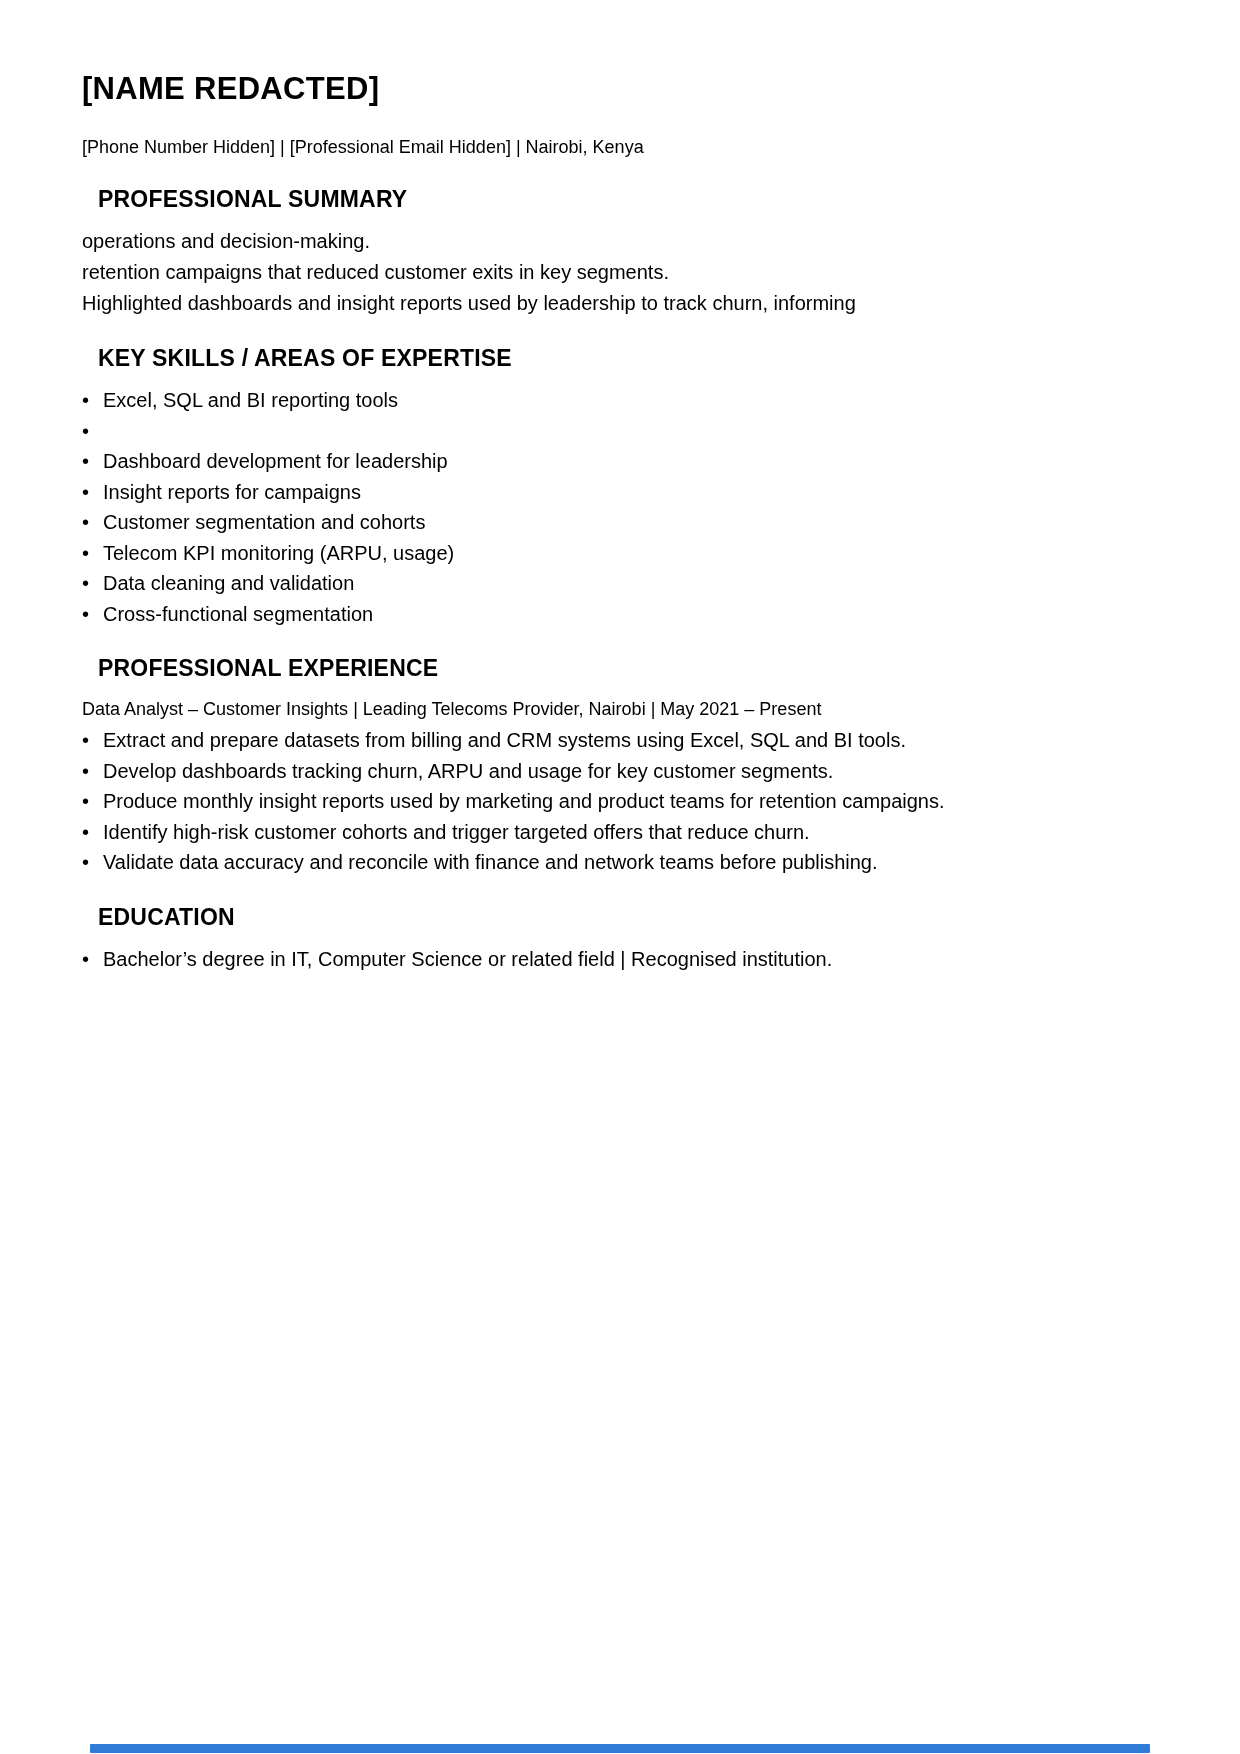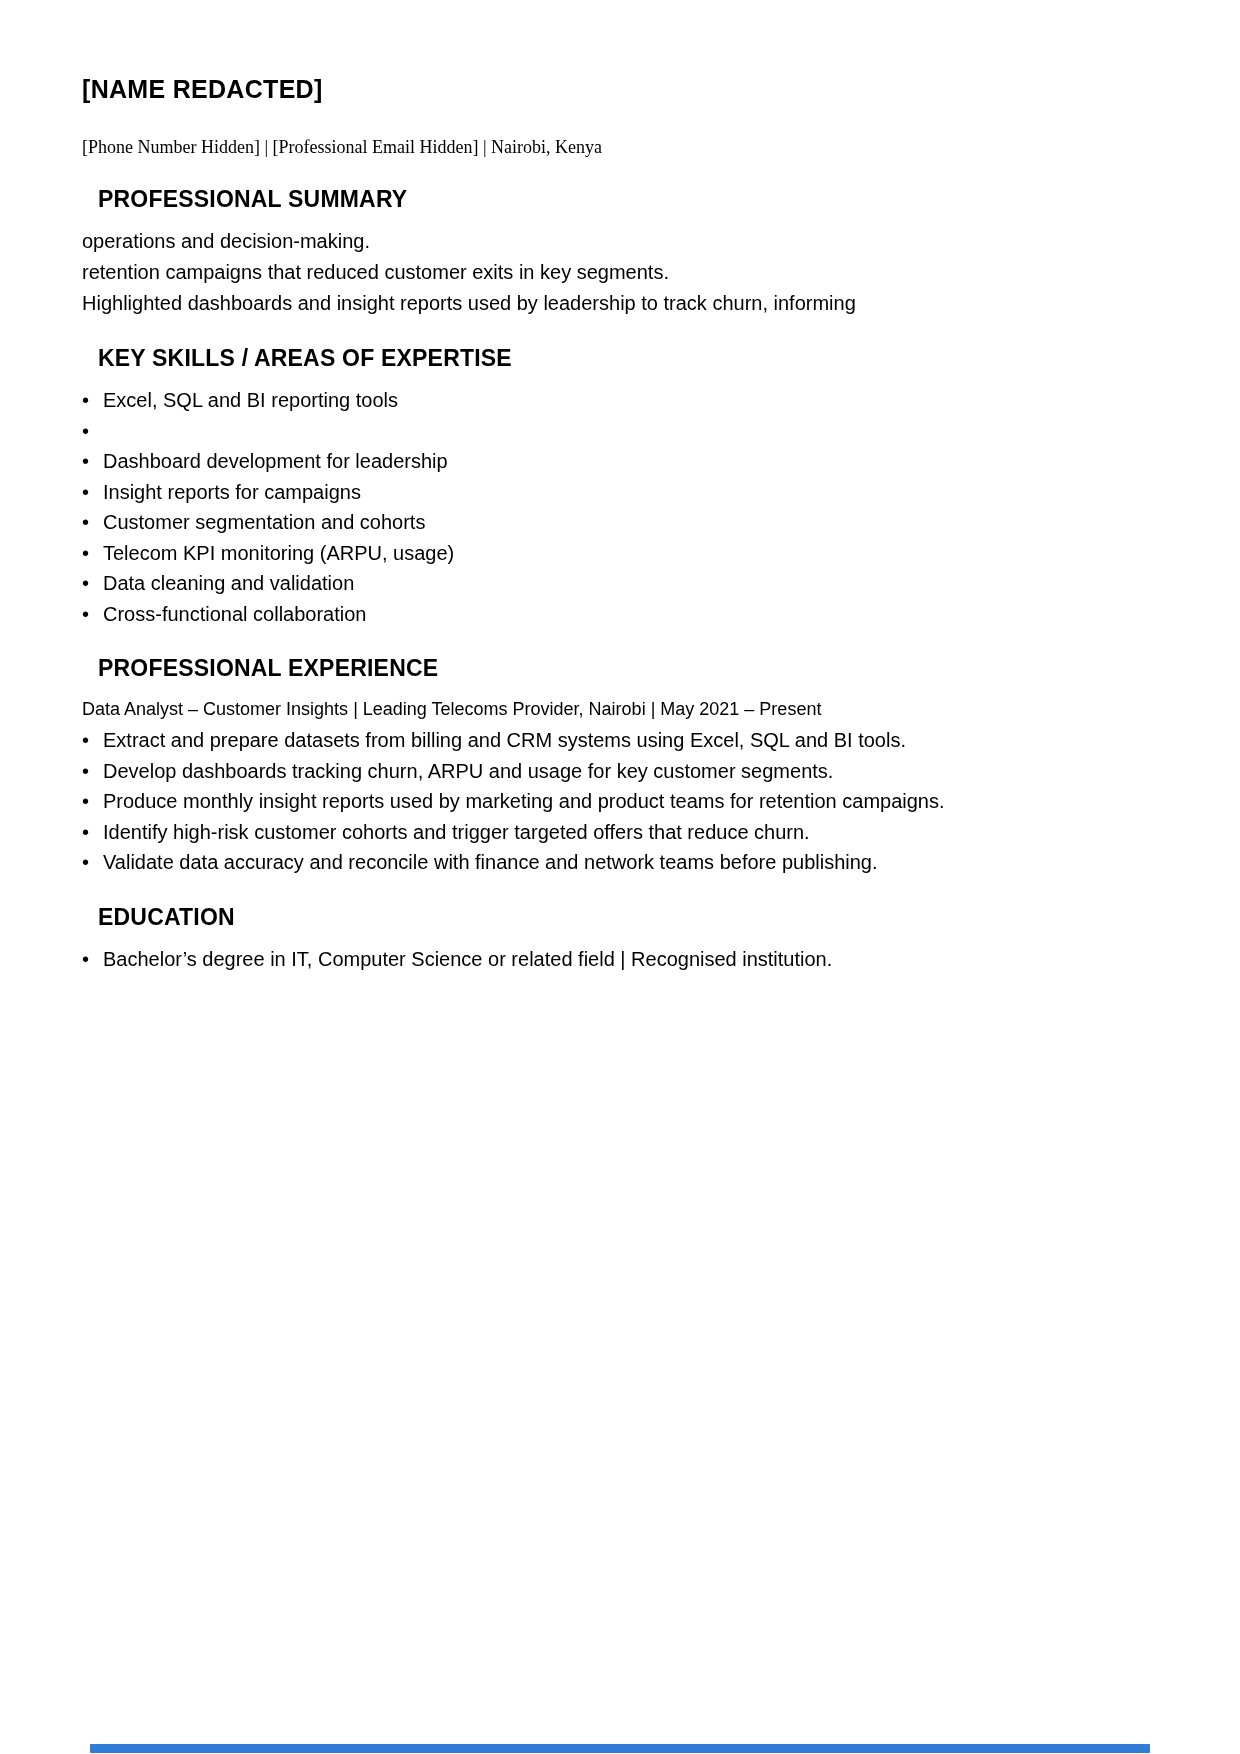--- a/index.html
+++ b/index.html
@@ -13,31 +13,30 @@
     position: relative;
     font-family: "Liberation Sans", sans-serif;
     color: #000000;
     overflow: hidden;
   }
   .page {
     padding: 70px 100px 0 82px;
     box-sizing: border-box;
   }
   .name {
-    font-size: 25px;
+    font-size: 31px;
     font-weight: 700;
     line-height: 38px;
     margin: 0;
     letter-spacing: 0.3px;
   }
   .contact {
     font-size: 18px;
     line-height: 26px;
     margin-top: 26px;
-    font-family: Liberation Serif, serif;
   }
   .section-title {
     font-size: 23px;
     font-weight: 700;
     line-height: 30px;
     margin: 24px 0 12px 16px;
     letter-spacing: 0.2px;
   }
   .para-line {
     font-size: 20px;
@@ -109,21 +108,21 @@
     <div class="bullet-row">
       <span class="bullet-glyph">•</span>
       <span>Telecom KPI monitoring (ARPU, usage)</span>
     </div>
     <div class="bullet-row">
       <span class="bullet-glyph">•</span>
       <span>Data cleaning and validation</span>
     </div>
     <div class="bullet-row">
       <span class="bullet-glyph">•</span>
-      <span>Cross-functional collaboration</span>
+      <span>Cross-functional segmentation</span>
     </div>
   </div>
 
   <h2 class="section-title">PROFESSIONAL EXPERIENCE</h2>
   <div class="role-line">Data Analyst – Customer Insights | Leading Telecoms Provider, Nairobi | May 2021 – Present</div>
   <div class="bullet-list" style="margin-top:0;">
     <div class="bullet-row">
       <span class="bullet-glyph">•</span>
       <span>Extract and prepare datasets from billing and CRM systems using Excel, SQL and BI tools.</span>
     </div>

